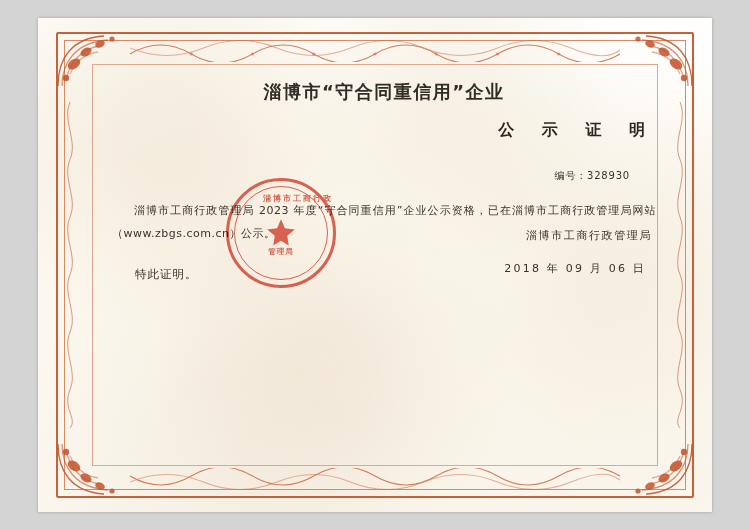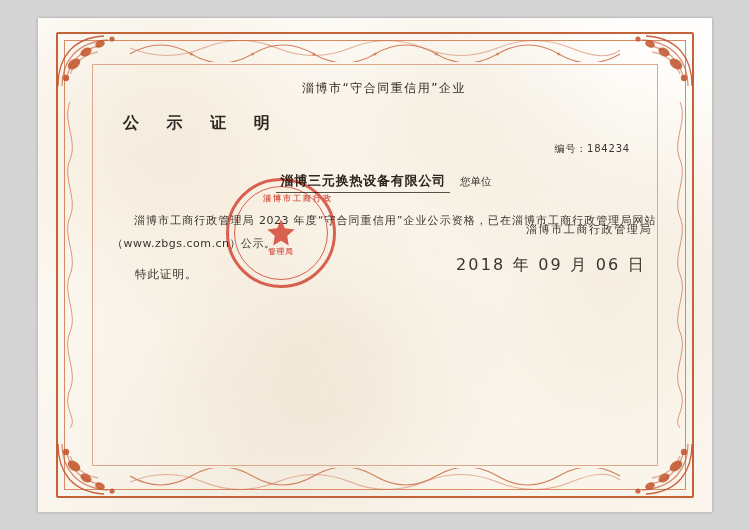--- a/index.html
+++ b/index.html
@@ -140,34 +140,34 @@
     line-height: 2.05;
     letter-spacing: 0.6px;
     text-align: justify;
     color: #3a332e;
     text-indent: 2em;
     opacity: 0.92;
     font-family: "DejaVu Sans", "Liberation Sans", sans-serif;
   }
 
   .cert-title {
-    font-size: 12px;
-    font-weight: normal;
+    font-size: 18px;
+    font-weight: bold;
     letter-spacing: 1.5px;
     text-align: center;
     color: #332c26;
     margin-bottom: 16px;
   }
   .cert-subtitle {
     font-size: 16px;
     font-weight: bold;
     letter-spacing: 11px;
-    text-align: left;
+    text-align: right;
     color: #2e2721;
-    margin-bottom: 8px;
+    margin-bottom: 28px;
     padding-left: 11px;
   }
   .cert-number {
     font-size: 10px;
     text-align: right;
     padding-right: 26px;
     color: #3a332e;
     letter-spacing: 0.8px;
     margin-bottom: 16px;
   }
@@ -196,40 +196,40 @@
     font-size: 11px;
     line-height: 2.1;
     letter-spacing: 0.5px;
     text-align: justify;
     color: #3a332e;
     text-indent: 2em;
   }
   .closing {
     font-size: 11.5px;
     letter-spacing: 1px;
-    margin-top: 12px;
+    margin-top: 22px;
     text-indent: 2em;
     color: #332c26;
   }
 
   .signature-block {
     position: absolute;
     right: 4px;
     bottom: 6px;
     text-align: right;
   }
   .issuer {
     font-size: 11px;
     letter-spacing: 1.6px;
     color: #3a332e;
     margin-bottom: 18px;
     white-space: nowrap;
   }
   .issue-date {
-    font-size: 16px;
+    font-size: 11px;
     letter-spacing: 2.2px;
     color: #3a332e;
     white-space: nowrap;
     padding-right: 6px;
   }
 
   
   .seal {
     position: absolute;
     left: 128px;
@@ -405,27 +405,23 @@
   <div class="content">
 
 
     <div class="col-right">
 
       <div class="cert-title">淄博市“守合同重信用”企业</div>
 
       <div class="cert-subtitle">公 示 证 明</div>
 
       <div class="cert-number">
-        <span>编号：</span><span>184234</span>
+        <span>编号：</span><span>328930</span>
       </div>
 
-      <div class="company-row">
-        <span class="company-name">淄博三元换热设备有限公司</span>
-        <span class="company-suffix">您单位</span>
-      </div>
 
       <p class="para">淄博市工商行政管理局 2023 年度“守合同重信用”企业公示资格，已在淄博市工商行政管理局网站（www.zbgs.com.cn）公示。</p>
 
       <div class="closing">特此证明。</div>
 
       <div class="signature-block">
         <div class="issuer">淄博市工商行政管理局</div>
         <div class="issue-date">2018 年 09 月 06 日</div>
       </div>
 

